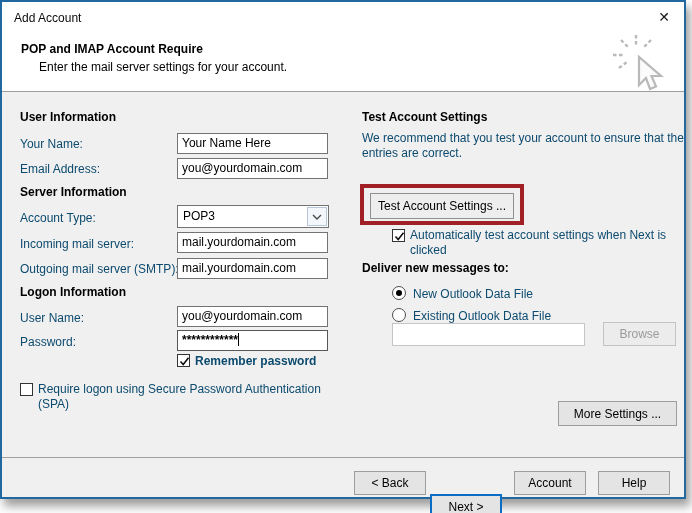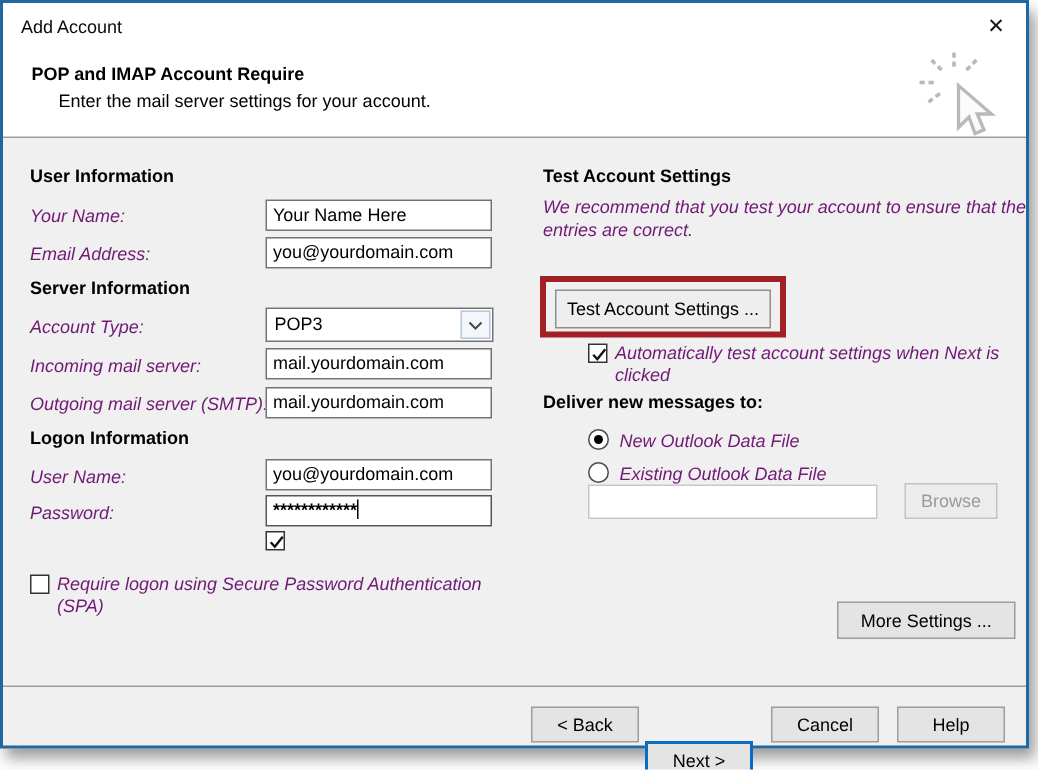--- a/index.html
+++ b/index.html
@@ -19,21 +19,21 @@
     font-size:14px; color:#1a1a1a; text-align:center; line-height:20px; cursor:default; }
 
   .header { position:absolute; left:0; top:30px; width:100%; height:60px; background:#ffffff;
     border-bottom:1px solid #9d9d9d; }
   .header-title { position:absolute; left:19px; top:10px; font-size:12px; font-weight:bold; color:#000; }
   .header-sub { position:absolute; left:37px; top:28px; font-size:12px; color:#000; }
   .cursor-art { position:absolute; left:608px; top:2px; }
 
   
   .h { position:absolute; font-size:12px; font-weight:bold; color:#000; }
-  .lbl { position:absolute; font-size:12px; color:#701a75;font-style:italic; }
+  .lbl { position:absolute; font-size:12px; color:#0c4a6e; }
 
   
   .textbox { position:absolute; background:#fff; border:1px solid #737373; height:21px;
     font-size:12px; color:#000; line-height:19px; padding:0 4px; overflow:hidden; white-space:nowrap; }
   .textbox.disabled { border-color:#c6c6c6; }
   .caret { display:inline-block; width:1px; height:13px; background:#000; vertical-align:-2px; }
   .pw { font-weight:bold; letter-spacing:0px; }
 
   .combo { position:absolute; background:#fff; border:1px solid #737373; height:23px;padding-left:44px; }
   .combo-text { position:absolute; left:5px; top:3px; font-size:12px; }
@@ -131,20 +131,21 @@
     <span class="lbl" style="left:18px; top:333px;">Password:</span>
     <div class="textbox" style="left:175px; top:328px; width:151px; border-color:#565656;">
       <span class="pw">************</span><span class="caret"></span>
     </div>
 
     <span class="cb" style="left:175px; top:352px;">
       <svg width="13" height="13" viewBox="0 0 13 13">
           <polyline points="2.5,6.5 5.2,9.5 10.5,2.8" fill="none" stroke="#111" stroke-width="1.6"></polyline>
         </svg>
     </span>
+    <span class="lbl" style="left:193px; top:352px; font-weight:bold;">Remember password</span>
 
     <span class="cb" style="left:18px; top:381px;"></span>
     <span class="lbl wrap" style="left:36px; top:380px; width:312px;">Require logon using Secure Password Authentication (SPA)</span>
 
     <span class="h" style="left:360px; top:108px;">Test Account Settings</span>
     <span class="lbl wrap" style="left:360px; top:129px; width:326px;">We recommend that you test your account to ensure that the entries are correct.</span>
 
     <div class="annot"></div>
     <div class="btn" style="left:368px; top:191px; width:144px; height:26px; background:#eeeeee; border-color:#8f8f8f;">Test Account Settings ...</div>
 
@@ -161,23 +162,23 @@
       <span class="dot"></span>
     </span>
     <span class="lbl" style="left:411px; top:285px;">New Outlook Data File</span>
 
     <span class="radio" style="left:390px; top:306px;"></span>
     <span class="lbl" style="left:411px; top:307px;">Existing Outlook Data File</span>
 
     <div class="textbox disabled" style="left:390px; top:321px; width:193px; height:23px;">
       <span></span>
     </div>
-    <div class="btn disabled" style="left:601px; top:320px; width:62px; height:24px;">Browse</div>
+    <div class="btn disabled" style="left:601px; top:320px; width:73px; height:24px;">Browse</div>
 
     <div class="btn" style="left:556px; top:399px; width:119px; height:25px;">More Settings ...</div>
 
     <div class="footer-line"></div>
     <div class="btn" style="left:352px; top:469px; width:72px; height:24px;">&lt; Back</div>
     <div class="btn default" style="left:428px; top:468px; width:72px; height:25px;margin-top:24px;">Next &gt;</div>
-    <div class="btn" style="left:512px; top:469px; width:72px; height:24px;">Cancel</div>
+    <div class="btn" style="left:512px; top:469px; width:72px; height:24px;">Account</div>
     <div class="btn" style="left:596px; top:469px; width:72px; height:24px;">Help</div>
   </div>
 </div>
 
 </body></html>

